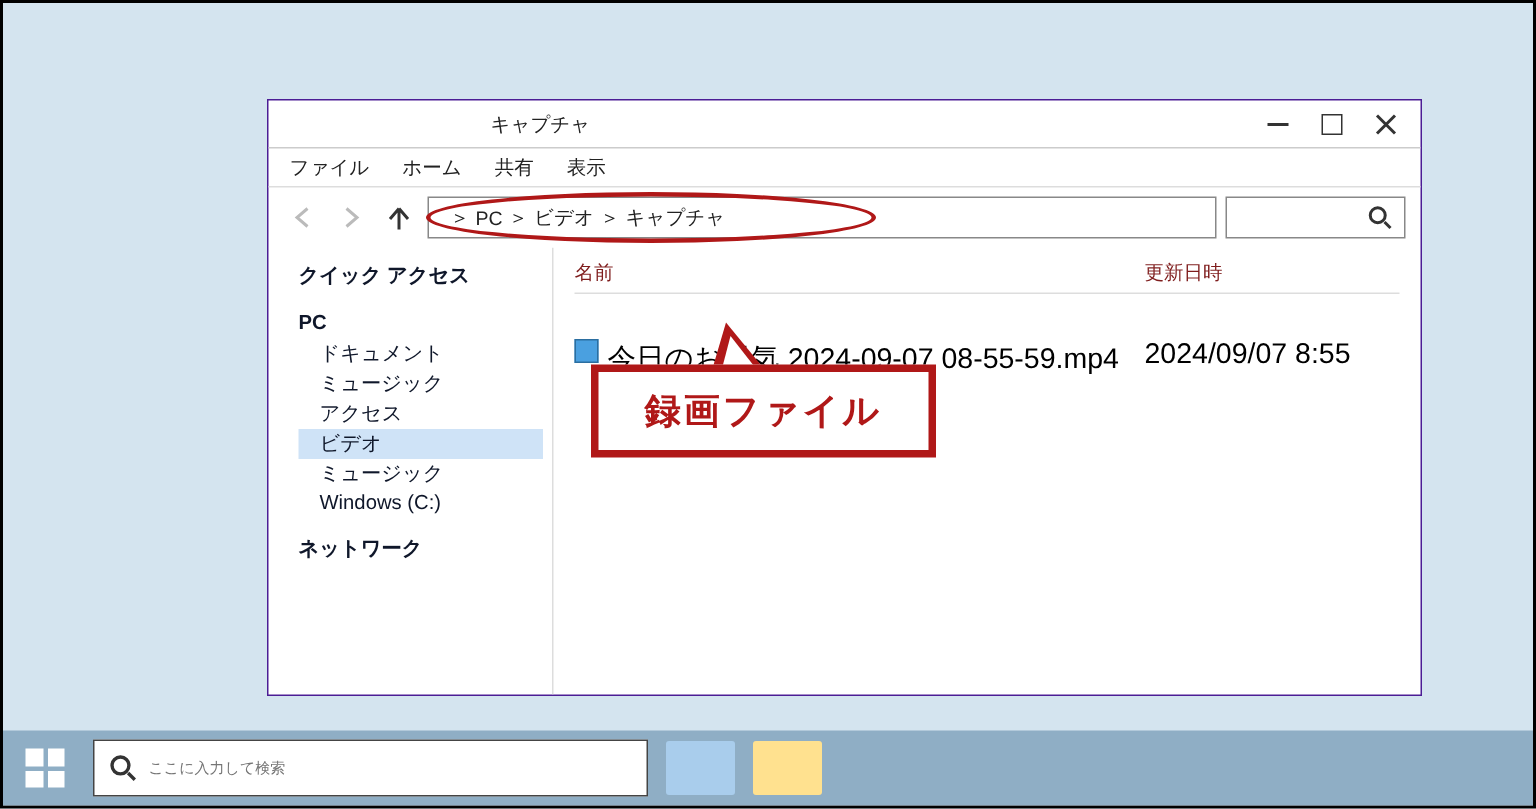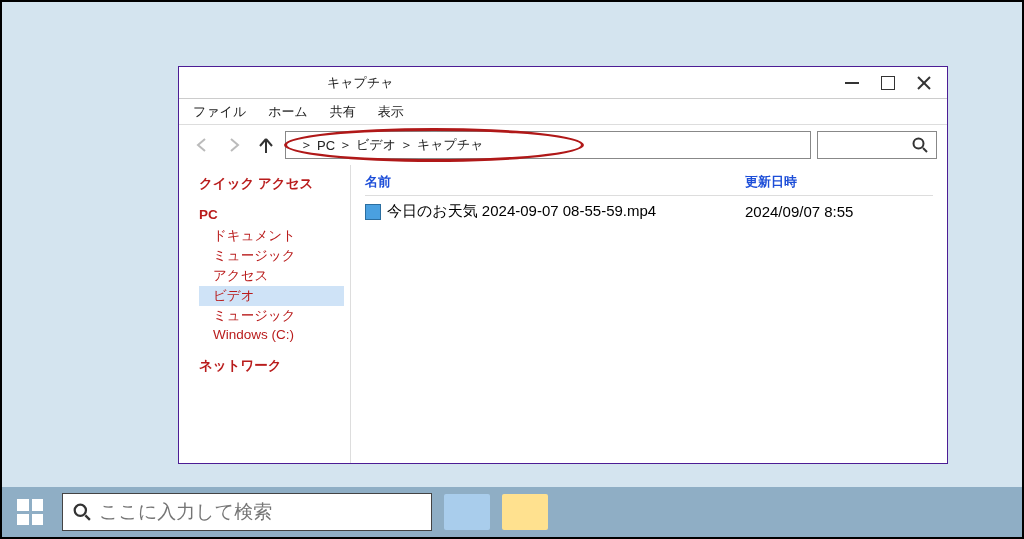--- a/index.html
+++ b/index.html
@@ -43,21 +43,21 @@
     border: 1px solid #444;
     height: 38px;
     width: 370px;
     display: flex;
     align-items: center;
     padding: 0 10px;
     gap: 8px;
   }
   .search-box input {
     border: none; outline: none;
-    font-size: 19px;
+    font-size: 10px;
     flex: 1;
     background: transparent;
   }
   .task-item {
     width: 46px; height: 36px;
     border-radius: 2px;
   }
   .task-item.blue { background: #a9cdec; }
   .task-item.yellow { background: #ffe18f; }
 
@@ -173,25 +173,25 @@
     padding: 0 8px;
   }
 
   .body {
     flex: 1;
     display: flex;
     overflow: hidden;
   }
 
   .sidebar {
-    width: 172px;
+    width: 190px;
     padding: 10px 0 10px 20px;
     border-right: 1px solid #ddd;
     font-size: 13.5px;
-    color: #b91c1c;
+    color: #0f172a;
   }
   .sb-group { margin-bottom: 14px; }
   .sb-head { font-weight: bold; margin-bottom: 4px; }
   .sb-item {
     padding: 1px 0 1px 14px;
     cursor: default;
   }
   .sb-item.selected {
     background: #cfe3f7;
     margin-left: 0;
@@ -202,31 +202,31 @@
   .content {
     flex: 1;
     position: relative;
     padding: 8px 14px;
   }
   .col-headers {
     display: flex;
     border-bottom: 1px solid #ddd;
     padding-bottom: 4px;
     font-size: 13px;
-    color: #1d4ed8;
-    font-weight: bold;
+    color: #7f1d1d;
   }
   .col-headers .col-name { width: 380px; }
   .col-headers .col-date { }
 
   .file-row {
     display: flex;
-    align-items: center;
+    align-items: flex-start;
     padding: 6px 0;
-    font-size: 15px;
+    font-size: 19px;
+    margin-top: 24px;
   }
   .file-row .file-icon {
     width: 16px; height: 16px;
     background: #4aa0e0;
     border: 1px solid #2b6ea0;
     margin-right: 6px;
     display: inline-block;
   }
   .file-row .fname { width: 358px; }
 
@@ -356,20 +356,24 @@
         <span class="col-name">名前</span>
         <span class="col-date">更新日時</span>
       </div>
 
       <div class="file-row">
         <span class="file-icon"></span>
         <span class="fname">今日のお天気 2024-09-07 08-55-59.mp4</span>
         <span class="fdate">2024/09/07 8:55</span>
       </div>
 
+      <div class="callout">
+        <div class="callout-tail"></div>
+        <div class="callout-box">録画ファイル</div>
+      </div>
     </div>
 
   </div>
 </div>
 
 <div class="taskbar">
   <div class="start-button">
     <span class="win-logo">
       <span></span>
         <span></span>

